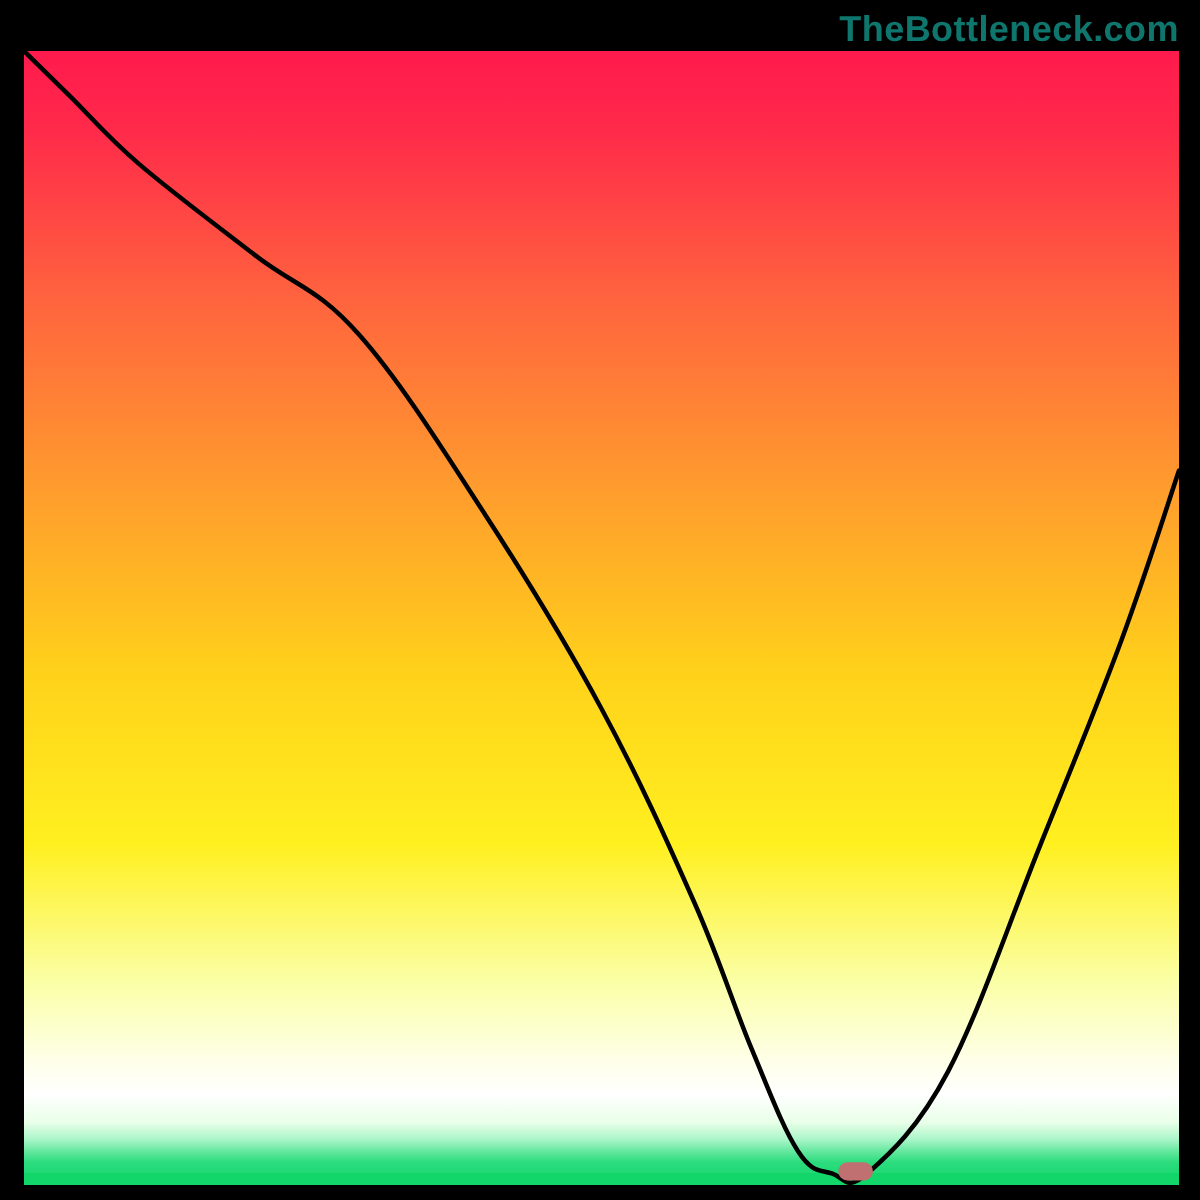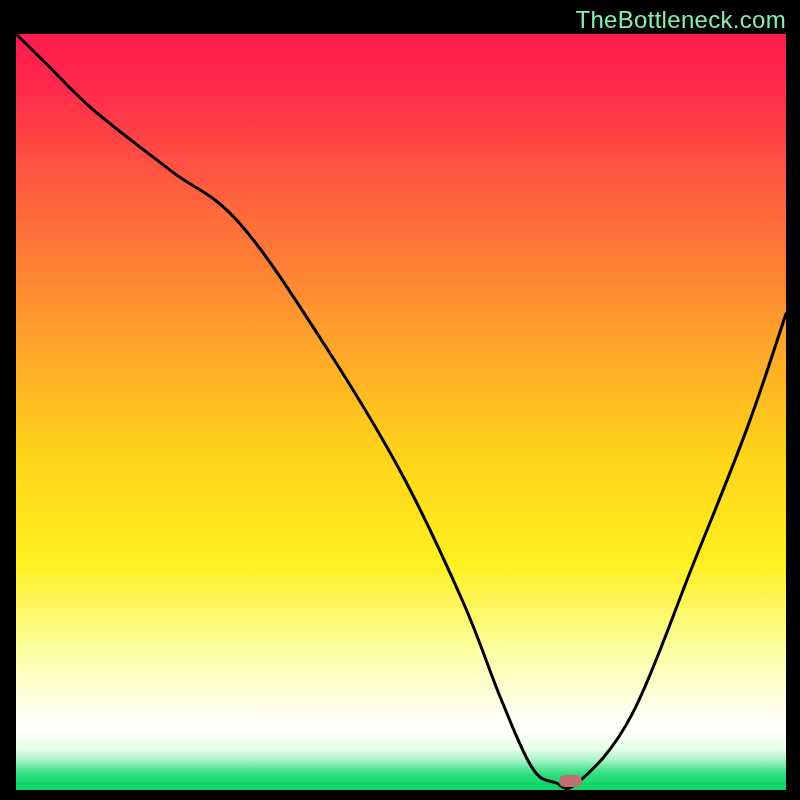--- a/index.html
+++ b/index.html
@@ -14,23 +14,23 @@
   .frame {
     position: relative;
     width: 800px;
     height: 800px;
     background: #000000;
   }
   .watermark {
     position: absolute;
     top: 6px;
     right: 14px;
-    color: #86efac;
+    color: #0f766e;
     font-size: 24px;
-    font-weight: 400;
+    font-weight: 700;
     letter-spacing: 0.3px;
     font-family: Arial, Helvetica, sans-serif;
   }
   .plot-wrap {
     position: absolute;
     left: 16px;
     top: 34px;
     width: 770px;
     height: 756px;
   }

